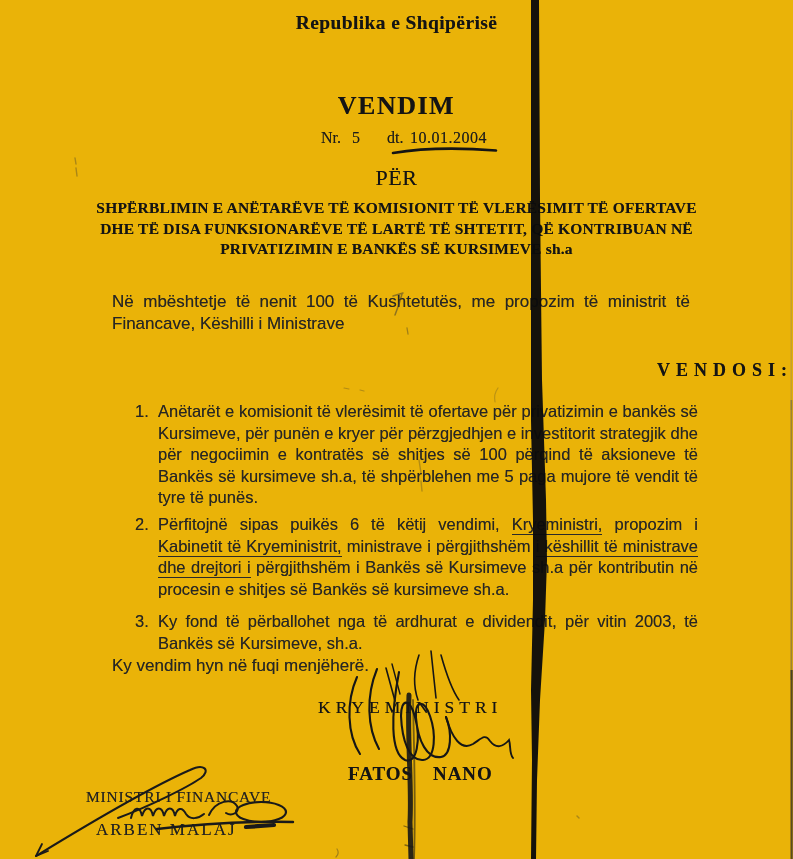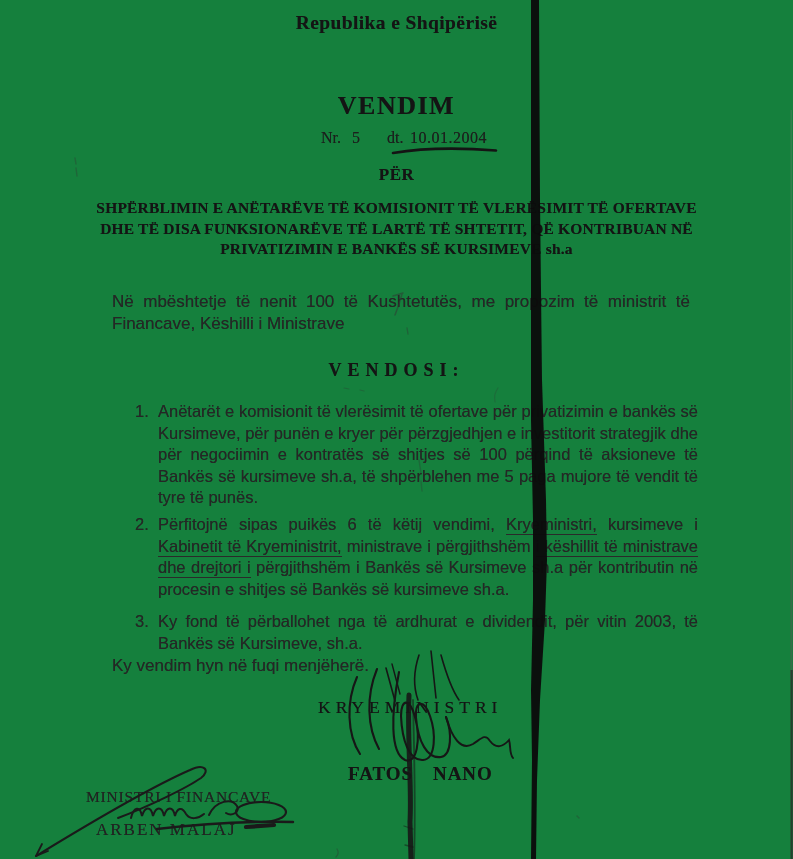--- a/index.html
+++ b/index.html
@@ -1,38 +1,38 @@
 <!DOCTYPE html>
 <html><head>
 <meta charset="utf-8">
 <style>
   html,body{margin:0;padding:0;background:#e8e8e8;}
   .page{
     position:relative;
     width:793px;height:859px;
     margin:0 auto;
-    background:#15803d;
+    background:#eab308;
     overflow:hidden;
     font-family:"Liberation Sans",sans-serif;
     color:#262626;
   }
   .abs{position:absolute;}
   .serif{font-family:"Liberation Serif",serif;}
   .center{left:0;width:793px;text-align:center;}
   .doc-header{top:11px;font-weight:bold;font-size:19.5px;line-height:24px;color:#141414;letter-spacing:.4px;}
   .doc-type{top:91px;font-weight:bold;font-size:26px;letter-spacing:1.5px;color:#141414;}
   .nr-line{top:129px;font-size:16px;color:#1d1d1d;}
   .nr-label{left:321px;}
   .nr-value{left:352px;}
   .dt-label{left:387px;}
   .dt-value{left:410px;letter-spacing:.5px;}
-  .per{top:165px;font-weight:bold;font-size:17px;color:#141414;letter-spacing:.5px;}
+  .per{top:165px;font-weight:normal;font-size:22px;color:#141414;letter-spacing:.5px;}
   .title{top:198px;font-weight:bold;font-size:15.5px;line-height:20.5px;color:#141414;letter-spacing:.2px;}
   .intro{top:291px;left:112px;width:578px;font-size:17px;line-height:21.5px;text-align:justify;}
-  .vendosi{top:360px;font-weight:bold;font-size:18px;letter-spacing:6px;color:#141414;}
+  .vendosi{top:360px;font-weight:bold;font-size:18px;letter-spacing:6px;color:#141414;text-align:right;}
   .item{left:158px;width:540px;font-size:16.5px;line-height:21.6px;text-align:justify;}
   .item .num{position:absolute;left:-23px;top:0;}
   .item-1{top:401px;}
   .item-2{top:514px;}
   .item-3{top:611px;}
   .u{border-bottom:1.6px solid #2a2a2a;padding-bottom:1px;}
   .closing{top:656px;left:112px;font-size:17px;}
   .pm-title{top:697px;left:318px;font-family:"Liberation Serif",serif;font-weight:normal;font-size:17.5px;letter-spacing:5px;color:#141414;}
   .pm-name{top:763px;left:348px;font-family:"Liberation Serif",serif;font-weight:bold;font-size:19px;letter-spacing:1px;word-spacing:14px;color:#141414;}
   .min-title{top:788px;left:86px;font-family:"Liberation Serif",serif;font-size:15.5px;letter-spacing:.8px;color:#222;}
@@ -70,21 +70,21 @@
 
   <div class="abs center serif vendosi txt">VENDOSI:</div>
 
   <div class="abs item item-1 txt">
     <span class="num">1.</span>
     <span>Anëtarët e komisionit të vlerësimit të ofertave për privatizimin e bankës së Kursimeve, për punën e kryer për përzgjedhjen e investitorit strategjik dhe për negociimin e kontratës së shitjes së 100 përqind të aksioneve të Bankës së kursimeve sh.a, të shpërblehen me 5 paga mujore të vendit të tyre të punës.</span>
   </div>
 
   <div class="abs item item-2 txt">
     <span class="num">2.</span>
-    <span>Përfitojnë sipas puikës 6 të këtij vendimi, </span><span class="u">Kryeministri,</span><span> kursimeve i </span><span class="u">Kabinetit të Kryeministrit,</span><span> ministrave i përgjithshëm </span><span class="u">i këshillit të ministrave dhe drejtori i</span><span> përgjithshëm i Bankës së Kursimeve sh.a për kontributin në procesin e shitjes së Bankës së kursimeve sh.a.</span>
+    <span>Përfitojnë sipas puikës 6 të këtij vendimi, </span><span class="u">Kryeministri,</span><span> propozim i </span><span class="u">Kabinetit të Kryeministrit,</span><span> ministrave i përgjithshëm </span><span class="u">i këshillit të ministrave dhe drejtori i</span><span> përgjithshëm i Bankës së Kursimeve sh.a për kontributin në procesin e shitjes së Bankës së kursimeve sh.a.</span>
   </div>
 
   <div class="abs item item-3 txt">
     <span class="num">3.</span>
     <span>Ky fond të përballohet nga të ardhurat e dividendit, për vitin 2003, të Bankës së Kursimeve, sh.a.</span>
   </div>
 
   <div class="abs closing txt">Ky vendim hyn në fuqi menjëherë.</div>
 
   <div class="abs pm-title txt">KRYEMINISTRI</div>

